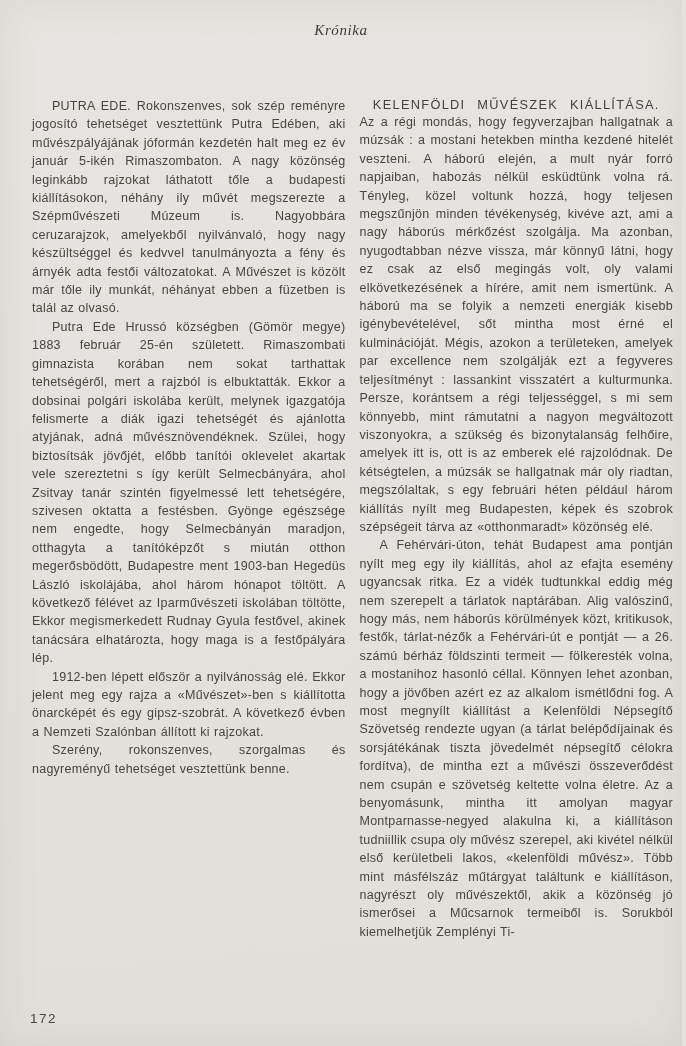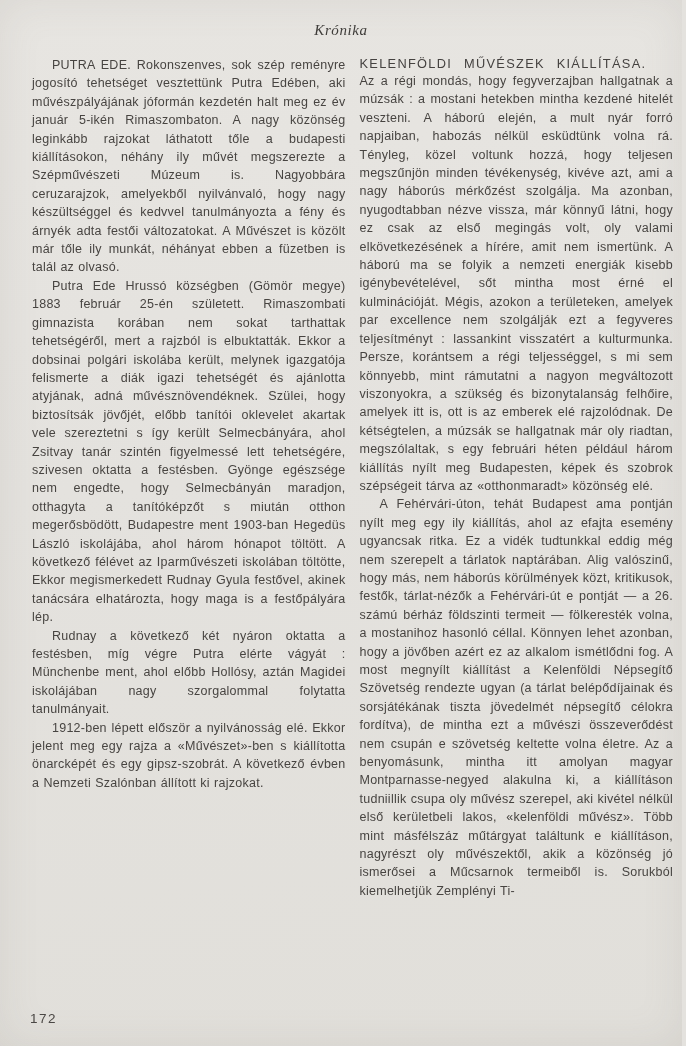--- a/index.html
+++ b/index.html
@@ -33,35 +33,36 @@
     position: absolute;
     top: 56px;
     left: 32px;
     right: 9px;
     display: flex;
     gap: 14px;
   }
   .col {
     flex: 1 1 0;
     min-width: 0;
+    margin-top: 41px;
   }
   .col p {
     margin: 0;
     font-size: 12.5px;
     line-height: 18.4px;
     text-align: justify;
     letter-spacing: 0.25px;
     word-spacing: 0.5px;
   }
   .col p.indent { text-indent: 20px; }
   .article-heading {
     margin: 0 0 1px 0;
     font-size: 12.8px;
     font-weight: normal;
-    text-align: left;
+    text-align: center;
     letter-spacing: 1.3px;
     word-spacing: 7px;
     white-space: nowrap;
     color: #454240;
   }
   .folio {
     position: absolute;
     left: 30px;
     bottom: 20px;
     font-size: 13.5px;
@@ -74,22 +75,22 @@
 
 <div class="page">
 
   <div class="running-head">Krónika</div>
 
   <div class="columns">
 
     <div class="col">
       <p class="indent">PUTRA EDE. Rokonszenves, sok szép reményre jogosító tehetséget vesztettünk Putra Edében, aki művészpályájának jóformán kezdetén halt meg ez év január 5-ikén Rimaszombaton. A nagy közönség leginkább rajzokat láthatott tőle a budapesti kiállításokon, néhány ily művét megszerezte a Szépművészeti Múzeum is. Nagyobbára ceruzarajzok, amelyekből nyilvánvaló, hogy nagy készültséggel és kedvvel tanulmányozta a fény és árnyék adta festői változatokat. A Művészet is közölt már tőle ily munkát, néhányat ebben a füzetben is talál az olvasó.</p>
       <p class="indent">Putra Ede Hrussó községben (Gömör megye) 1883 február 25-én született. Rimaszombati gimnazista korában nem sokat tarthattak tehetségéről, mert a rajzból is elbuktatták. Ekkor a dobsinai polgári iskolába került, melynek igazgatója felismerte a diák igazi tehetségét és ajánlotta atyjának, adná művésznövendéknek. Szülei, hogy biztosítsák jövőjét, előbb tanítói oklevelet akartak vele szereztetni s így került Selmecbányára, ahol Zsitvay tanár szintén figyelmessé lett tehetségére, szivesen oktatta a festésben. Gyönge egészsége nem engedte, hogy Selmecbányán maradjon, otthagyta a tanítóképzőt s miután otthon megerősbödött, Budapestre ment 1903-ban Hegedüs László iskolájába, ahol három hónapot töltött. A következő félévet az Iparművészeti iskolában töltötte, Ekkor megismerkedett Rudnay Gyula festővel, akinek tanácsára elhatározta, hogy maga is a festőpályára lép.</p>
-      <p class="indent">Rudnay a következő két nyáron oktatta a festésben, míg végre Putra elérte vágyát : Münchenbe ment, ahol előbb Hollósy, aztán Magidei iskolájában nagy szorgalommal folytatta tanulmányait.</p>
       <p class="indent">1912-ben lépett először a nyilvánosság elé. Ekkor jelent meg egy rajza a «Művészet»-ben s kiállította önarcképét és egy gipsz-szobrát. A következő évben a Nemzeti Szalónban állított ki rajzokat.</p>
+      <p class="indent">Szerény, rokonszenves, szorgalmas és nagyreményű tehetséget vesztettünk benne.</p>
     </div>
 
     <div class="col">
       <h2 class="article-heading">KELENFÖLDI MŰVÉSZEK KIÁLLÍTÁSA.</h2>
       <p>Az a régi mondás, hogy fegyverzajban hallgatnak a múzsák : a mostani hetekben mintha kezdené hitelét veszteni. A háború elején, a mult nyár forró napjaiban, habozás nélkül esküdtünk volna rá. Tényleg, közel voltunk hozzá, hogy teljesen megszűnjön minden tévékenység, kivéve azt, ami a nagy háborús mérkőzést szolgálja. Ma azonban, nyugodtabban nézve vissza, már könnyű látni, hogy ez csak az első megingás volt, oly valami elkövetkezésének a hírére, amit nem ismertünk. A háború ma se folyik a nemzeti energiák kisebb igénybevételével, sőt mintha most érné el kulminációját. Mégis, azokon a területeken, amelyek par excellence nem szolgálják ezt a fegyveres teljesítményt : lassankint visszatért a kulturmunka. Persze, korántsem a régi teljességgel, s mi sem könnyebb, mint rámutatni a nagyon megváltozott viszonyokra, a szükség és bizonytalanság felhőire, amelyek itt is, ott is az emberek elé rajzolódnak. De kétségtelen, a múzsák se hallgatnak már oly riadtan, megszólaltak, s egy februári héten például három kiállítás nyílt meg Budapesten, képek és szobrok szépségeit tárva az «otthonmaradt» közönség elé.</p>
       <p class="indent">A Fehérvári-úton, tehát Budapest ama pontján nyílt meg egy ily kiállítás, ahol az efajta esemény ugyancsak ritka. Ez a vidék tudtunkkal eddig még nem szerepelt a tárlatok naptárában. Alig valószinű, hogy más, nem háborús körülmények közt, kritikusok, festők, tárlat-nézők a Fehérvári-út e pontját — a 26. számú bérház földszinti termeit — fölkeresték volna, a mostanihoz hasonló céllal. Könnyen lehet azonban, hogy a jövőben azért ez az alkalom ismétlődni fog. A most megnyílt kiállítást a Kelenföldi Népsegítő Szövetség rendezte ugyan (a tárlat belépődíjainak és sorsjátékának tiszta jövedelmét népsegítő célokra fordítva), de mintha ezt a művészi összeverődést nem csupán e szövetség keltette volna életre. Az a benyomásunk, mintha itt amolyan magyar Montparnasse-negyed alakulna ki, a kiállításon tudniillik csupa oly művész szerepel, aki kivétel nélkül első kerületbeli lakos, «kelenföldi művész». Több mint másfélszáz műtárgyat találtunk e kiállításon, nagyrészt oly művészektől, akik a közönség jó ismerősei a Műcsarnok termeiből is. Sorukból kiemelhetjük Zemplényi Ti-</p>
     </div>
 
   </div>
 

